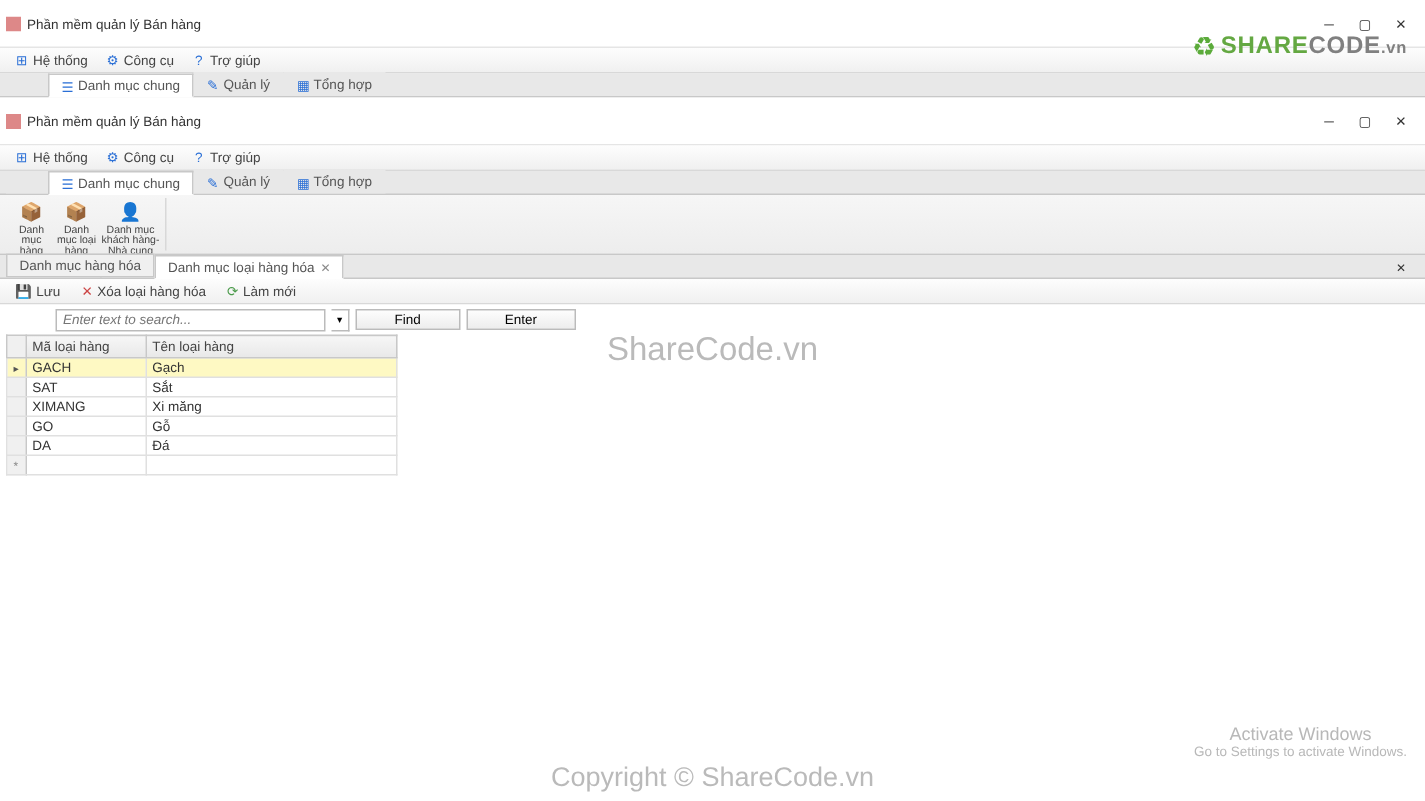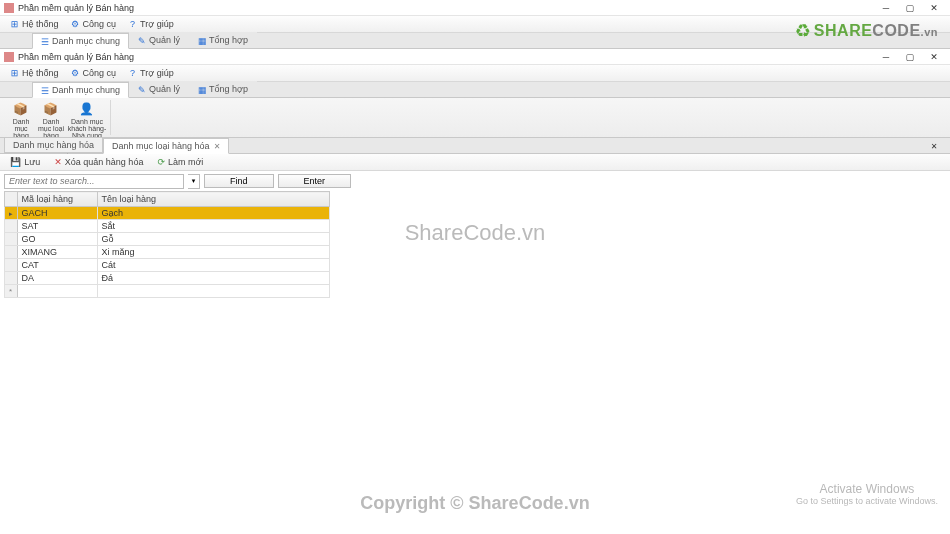--- a/index.html
+++ b/index.html
@@ -1,18 +1,18 @@
 <!DOCTYPE html>
 <html><head>
   <meta charset="utf-8">
   <style>
     * { margin: 0; padding: 0; box-sizing: border-box; }
     body { font-family: "Segoe UI", Tahoma, sans-serif; font-size: 10px; width: 950px; height: 534px; background: #fff; overflow: hidden; position: relative; }
     
-    .titlebar { height: 16px; background: #fff; display: flex; align-items: center; padding: 0 4px; border-bottom: 1px solid #e5e5e5; justify-content: flex-end; }
+    .titlebar { height: 32px; background: #fff; display: flex; align-items: center; padding: 0 4px; border-bottom: 1px solid #e5e5e5; justify-content: flex-end; }
     .titlebar-icon { width: 10px; height: 10px; margin-right: 4px; }
     .titlebar-text { font-size: 9px; color: #333; flex: 1; }
     .win-controls { display: flex; gap: 0; }
     .win-btn { width: 24px; height: 14px; display: flex; align-items: center; justify-content: center; font-size: 9px; color: #333; cursor: pointer; }
     
     .menubar { height: 17px; background: linear-gradient(#fdfdfd,#f0f0f0); display: flex; align-items: center; padding: 0 4px; border-bottom: 1px solid #d8d8d8; }
     .menu-item { display: flex; align-items: center; gap: 3px; padding: 0 6px; font-size: 9px; color: #444; cursor: pointer; }
     .menu-icon { width: 9px; height: 9px; display: inline-flex; align-items: center; justify-content: center; }
     
     .tabstrip { height: 16px; background: #e8e8e8; display: flex; align-items: flex-end; padding: 0 4px; border-bottom: 1px solid #c8c8c8; }
@@ -31,41 +31,41 @@
     
     .doctabs { height: 16px; background: #e8e8e8; display: flex; align-items: flex-end; padding: 0 4px; border-bottom: 1px solid #c8c8c8; }
     .doctab { padding: 2px 8px; font-size: 9px; color: #555; border: 1px solid #c8c8c8; background: #f0f0f0; display: flex; align-items: center; gap: 4px; cursor: pointer; }
     .doctab.active { background: #fff; border-bottom-color: #fff; position: relative; top: 1px; }
     .doctab-close { font-size: 8px; color: #888; cursor: pointer; }
     
     .toolbar { height: 17px; background: linear-gradient(#fdfdfd,#f0f0f0); border-bottom: 1px solid #d8d8d8; display: flex; align-items: center; padding: 0 4px; gap: 2px; }
     .tbtn { display: flex; align-items: center; gap: 3px; padding: 1px 6px; font-size: 9px; color: #444; cursor: pointer; }
     
     .searchrow { height: 20px; display: flex; align-items: center; gap: 4px; padding: 2px 4px; background: #fff; }
-    .search-input { flex: 0 0 180px; height: 15px; border: 1px solid #bbb; font-size: 9px; padding: 0 4px; color: #999; font-style: italic; }
+    .search-input { flex: 0 0 180px; height: 15px; border: 1px solid #bbb; font-size: 9px; padding: 0 4px; color: #999; font-style: italic; margin-left: 33px; }
     .search-dd { width: 12px; height: 15px; border: 1px solid #bbb; border-left: none; display: flex; align-items: center; justify-content: center; font-size: 7px; cursor: pointer; }
     .sbtn { padding: 1px 25px; border: 1px solid #bbb; background: linear-gradient(#fdfdfd,#ededed); font-size: 9px; cursor: pointer; }
     
     .grid-wrap { padding: 0 4px; }
-    .grid { width: 326px; border: 1px solid #c8c8c8; border-collapse: collapse; font-size: 9px; }
+    .grid { width: 261px; border: 1px solid #c8c8c8; border-collapse: collapse; font-size: 9px; }
     .grid th { background: linear-gradient(#f6f6f6,#e8e8e8); border: 1px solid #c8c8c8; text-align: left; padding: 2px 4px; font-weight: normal; color: #444; }
     .grid td { border: 1px solid #e0e0e0; padding: 1px 4px; color: #333; height: 11px; }
-    .grid tr.sel td { background: #eab308; }
+    .grid tr.sel td { background: #fef9c3; }
     .grid .rowhandle { width: 8px; background: #f0f0f0; border-right: 1px solid #c8c8c8; }
     .grid tr.sel .rowhandle::before { content: "▸"; font-size: 7px; color: #555; }
     .grid tr.newrow .rowhandle::before { content: "*"; font-size: 8px; color: #888; }
     .grid tr.newrow td { height: 11px; }
     
     .watermark-center { position: absolute; top: 220px; left: 50%; transform: translateX(-50%); font-size: 22px; font-weight: 500; color: #bababa; pointer-events: none; font-family: Arial, sans-serif; }
     .watermark-logo { position: absolute; top: 20px; right: 12px; display: flex; align-items: center; gap: 3px; pointer-events: none; }
     .watermark-logo .g { color: #5bab3a; font-size: 18px; }
     .watermark-logo .txt { font-family: Arial, sans-serif; font-size: 16px; font-weight: 700; letter-spacing: 0.5px; }
     .watermark-logo .sc1 { color: #64a842; }
     .watermark-logo .sc2 { color: #808080; }
-    .watermark-bottom { position: absolute; bottom: 20px; left: 50%; transform: translateX(-50%); font-size: 18px; font-weight: 700; color: #bababa; pointer-events: none; font-family: Arial, sans-serif; }
+    .watermark-bottom { position: absolute; bottom: 5px; left: 50%; transform: translateX(-50%); font-size: 18px; font-weight: 400; color: #bababa; pointer-events: none; font-family: Arial, sans-serif; }
     .activate { position: absolute; bottom: 28px; right: 12px; text-align: center; color: #b8b8b8; pointer-events: none; }
     .activate .l1 { font-size: 12px; }
     .activate .l2 { font-size: 9px; }
     
     .blue-icon { color: #2a6fd6; }
     .orange-icon { color: #cc7a00; }
     .green-icon { color: #4a9a4a; }
     .red-icon { color: #c44; }
   </style>
 </head>
@@ -189,21 +189,21 @@
   <div class="win-btn" style="font-size:8px;">✕</div>
 </div>
 
 <div class="toolbar">
   <div class="tbtn">
       <span class="blue-icon">💾</span>
       <span>Lưu</span>
     </div>
   <div class="tbtn">
       <span class="red-icon">✕</span>
-      <span>Xóa quản hàng hóa</span>
+      <span>Xóa loại hàng hóa</span>
     </div>
   <div class="tbtn">
       <span class="green-icon">⟳</span>
       <span>Làm mới</span>
     </div>
 </div>
 
 <div class="searchrow">
   <input class="search-input" placeholder="Enter text to search..." style="">
   <div class="search-dd">▾</div>
@@ -226,32 +226,27 @@
           <td>GACH</td>
           <td>Gạch</td>
         </tr>
         <tr>
           <td class="rowhandle"></td>
           <td>SAT</td>
           <td>Sắt</td>
         </tr>
         <tr>
           <td class="rowhandle"></td>
+          <td>XIMANG</td>
+          <td>Xi măng</td>
+        </tr>
+        <tr>
+          <td class="rowhandle"></td>
           <td>GO</td>
           <td>Gỗ</td>
-        </tr>
-        <tr>
-          <td class="rowhandle"></td>
-          <td>XIMANG</td>
-          <td>Xi măng</td>
-        </tr>
-        <tr>
-          <td class="rowhandle"></td>
-          <td>CAT</td>
-          <td>Cát</td>
         </tr>
         <tr>
           <td class="rowhandle"></td>
           <td>DA</td>
           <td>Đá</td>
         </tr>
         <tr class="newrow">
           <td class="rowhandle"></td>
           <td></td>
           <td></td>

